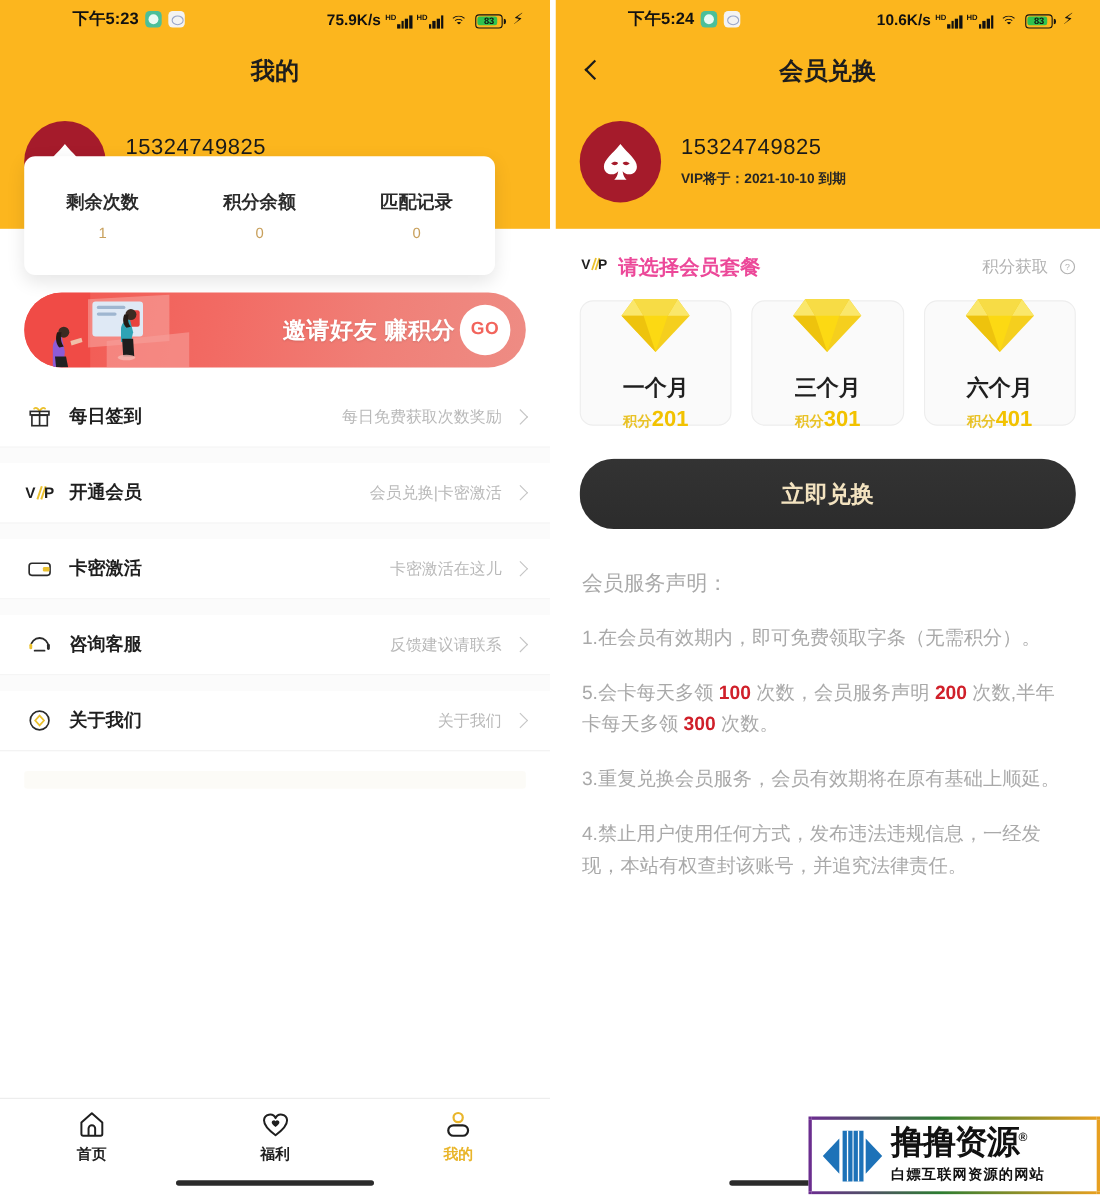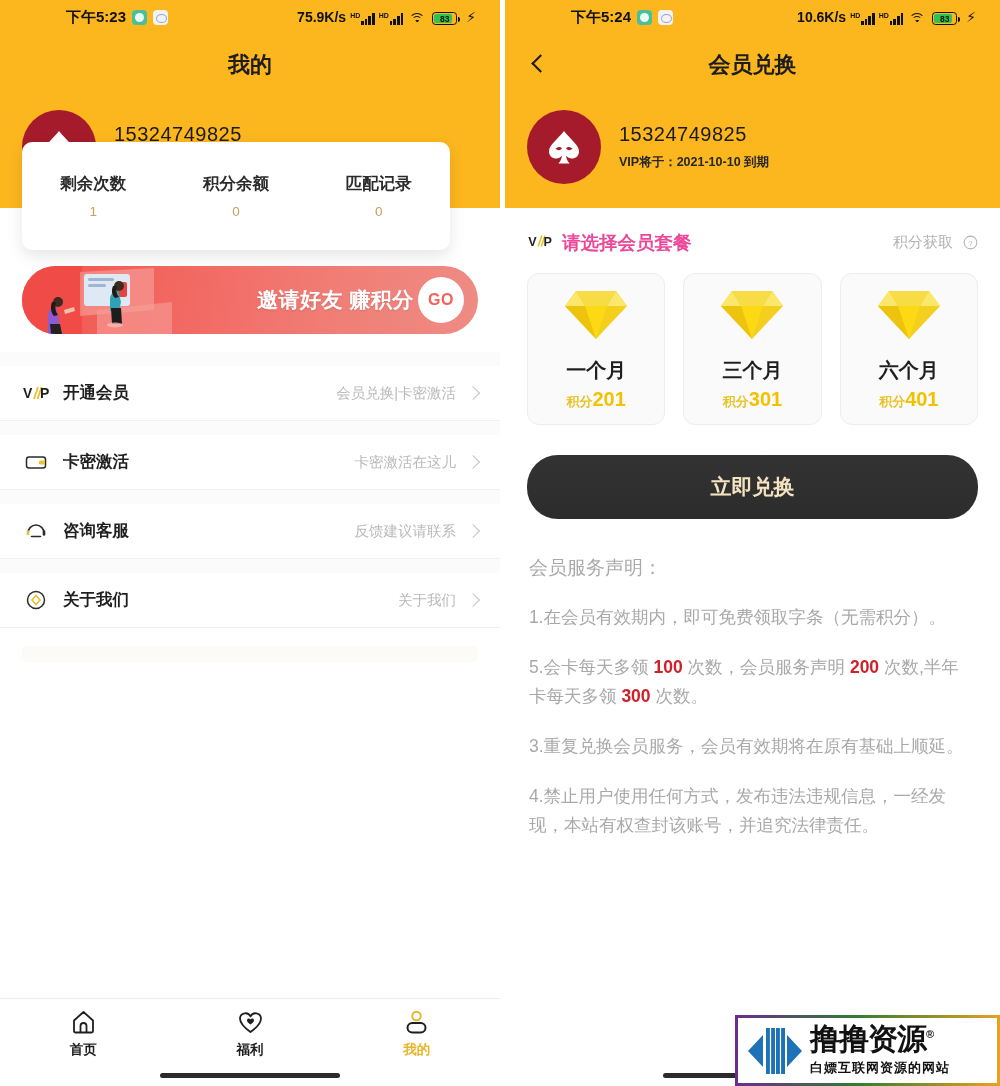--- a/index.html
+++ b/index.html
@@ -140,21 +140,21 @@
     width: 180px; height: 5px; border-radius: 3px; background: #2b2b2b;
   }
 
   
   .sec-head { display:flex; align-items:center; padding: 22px 22px 4px 22px; }
   .sec-head .vip { margin-right: 9px; }
   .sec-head .st { font-size: 18.5px; color: #ec4899; font-weight: 700; }
   .sec-head .sr { margin-left:auto; font-size: 15px; color: #b2b2b2; display:flex; align-items:center; gap:10px;}
   .plans { display: flex; gap: 18px; padding: 14px 22px 0 22px; }
   .plan {
-    flex: 1; height: 152px; background: #fafafa; border: 1px solid #ededed;
+    flex: 1; height: 114px; background: #fafafa; border: 1px solid #ededed;
     border-radius: 12px; display:flex; flex-direction: column;
     align-items: center; justify-content: center; gap: 4px;
   }
   .plan .gem { margin-bottom: 6px; }
   .plan .pname { font-size: 20px; font-weight: 700; color: #1f1f1f; }
   .plan .pcost { font-size: 13px; color: #E9C227; font-weight: 800; }
   .plan .pcost b { font-size: 20px; color: #F2C200; font-weight: 800; margin-top: 14px; }
   .redeem {
     margin: 30px 22px 0 22px; height: 64px; border-radius: 31px; background: #2f2f2f;
     display:flex; align-items:center; justify-content:center;
@@ -294,20 +294,33 @@
           <path d="M91 20 c-2 5 -1 9 2 12 l4 -1 c-3 -3 -3 -8 -2 -11 Z" fill="#241a14"></path>
           <ellipse cx="93" cy="59" rx="8" ry="2.6" fill="#F6B8B2" opacity=".8"></ellipse>
         </svg>
         <span class="txt">邀请好友 赚积分</span>
         <span class="go">GO</span>
       </div>
     </div>
 
     <div class="menu">
 
+      <div class="menu-item">
+        <span class="ic">
+          <svg width="24" height="24" viewBox="0 0 24 24">
+            <path d="M7 4.5 c1.6 -1.6 3.4 -.2 4.6 1.6 M17 4.5 c-1.6 -1.6 -3.4 -.2 -4.6 1.6" stroke="#EBC12E" stroke-width="1.6" fill="none" stroke-linecap="round"></path>
+            <rect x="3.5" y="7" width="17" height="3.2" stroke="#2b2b2b" stroke-width="1.5" fill="none"></rect>
+            <rect x="5" y="10.5" width="14" height="9.5" stroke="#2b2b2b" stroke-width="1.5" fill="none"></rect>
+            <line x1="12" y1="7" x2="12" y2="20" stroke="#2b2b2b" stroke-width="1.5"></line>
+          </svg>
+        </span>
+        <span class="lbl">每日签到</span>
+        <span class="sub">每日免费获取次数奖励</span>
+        <span class="chev"></span>
+      </div>
 
       <div class="menu-gap"></div>
 
       <div class="menu-item">
         <span class="ic">
           <svg width="26" height="20" viewBox="0 0 26 20">
             <text x="0" y="15" font-family="Liberation Sans, sans-serif" font-size="14" font-weight="700" fill="#1f1f1f">V</text>
             <path d="M11 16 L15 4" stroke="#EBC12E" stroke-width="1.8"></path>
             <path d="M14.5 16 L18.5 4" stroke="#EBC12E" stroke-width="1.8"></path>
             <text x="17" y="15" font-family="Liberation Sans, sans-serif" font-size="14" font-weight="700" fill="#1f1f1f">P</text>

